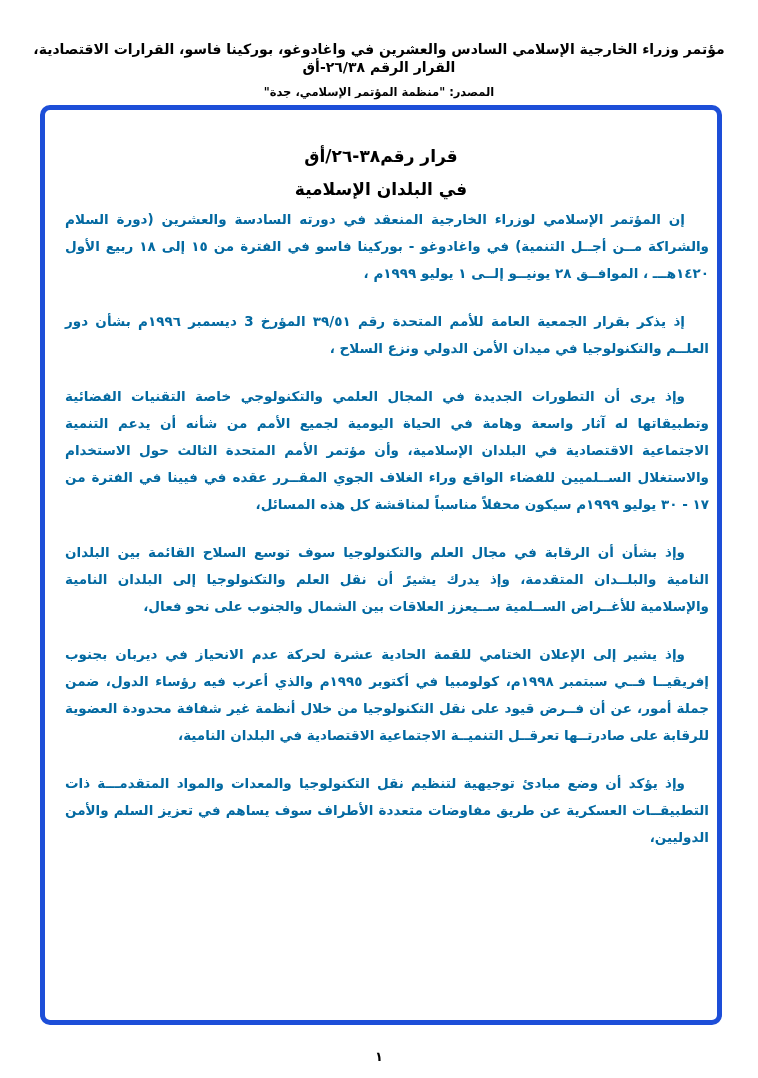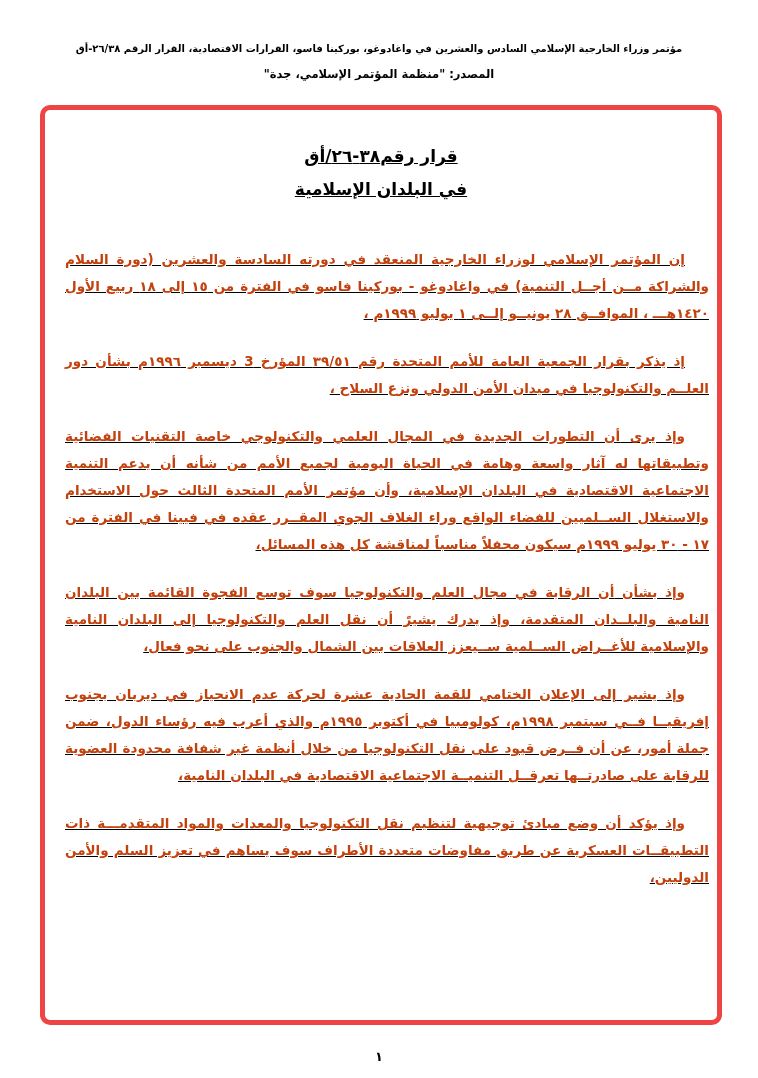--- a/index.html
+++ b/index.html
@@ -5,44 +5,42 @@
   html,body { margin:0; padding:0; background:#ffffff; }
   .page {
     position:relative;
     width:758px; height:1078px;
     background:#ffffff;
     font-family:"DejaVu Sans", sans-serif;
     direction:rtl;
     overflow:hidden;
   }
   .header { position:absolute; top:40px; left:0; right:0; text-align:center; color:#000; }
-  .header-citation { font-size:10px; font-weight:700; line-height:18px; padding:0 14px; }
+  .header-citation { font-size:14px; font-weight:700; line-height:18px; padding:0 14px; }
   .header-source   { font-size:11.5px; font-weight:700; margin-top:9px; }
 
   .frame {
     position:absolute;
     left:40px; top:105px;
     width:672px; height:910px;
-    border:5px solid #ef4444;
+    border:5px solid #1d4ed8;
     border-radius:10px;
     box-sizing:content-box;
     background:#ffffff;
-    text-decoration:underline;
   }
   .title-block {
     margin-top:30px;
     text-align:center;
     font-weight:700;
     color:#000;
   }
   .title-line  { font-size:17px; line-height:33px; }
   .body {
-    margin-top:40px;
     padding:0 8px 0 20px;
-    color:#c2410c;
+    color:#0369a1;
   }
   .body p {
     font-size:13.5px;
     font-weight:700;
     line-height:27px;
     text-align:justify;
     text-indent:24px;
     margin:0 0 21px 0;
   }
   .body p b.lead { font-weight:900; }
@@ -70,21 +68,21 @@
       <div class="title-line">في البلدان الإسلامية</div>
     </div>
 
     <div class="body">
       <p><b class="lead"></b><span>إن المؤتمر الإسلامي لوزراء الخارجية المنعقد في دورته السادسة والعشرين (دورة السلام والشراكة مــن أجــل التنمية) في واغادوغو - بوركينا فاسو في الفترة من ١٥ إلى ١٨ ربيع الأول ١٤٢٠هـــ ، الموافــق ٢٨ يونيــو إلــى ١ يوليو ١٩٩٩م ،</span><b class="lead"></b><span></span></p>
 
       <p><b class="lead">إذ يذكر </b><span>بقرار الجمعية العامة للأمم المتحدة رقم ٣٩/٥١ المؤرخ 3 ديسمبر ١٩٩٦م بشأن دور العلــم والتكنولوجيا في ميدان الأمن الدولي ونزع السلاح ،</span><b class="lead"></b><span></span></p>
 
       <p><b class="lead">وإذ يرى </b><span>أن التطورات الجديدة في المجال العلمي والتكنولوجي خاصة التقنيات الفضائية وتطبيقاتها له آثار واسعة وهامة في الحياة اليومية لجميع الأمم من شأنه أن يدعم التنمية الاجتماعية الاقتصادية في البلدان الإسلامية، وأن مؤتمر الأمم المتحدة الثالث حول الاستخدام والاستغلال الســلميين للفضاء الواقع وراء الغلاف الجوي المقــرر عقده في فيينا في الفترة من ١٧ - ٣٠ يوليو ١٩٩٩م سيكون محفلاً مناسباً لمناقشة كل هذه المسائل،</span><b class="lead"></b><span></span></p>
 
-      <p><b class="lead">وإذ بشأن </b><span>أن الرقابة في مجال العلم والتكنولوجيا سوف توسع الفجوة القائمة بين البلدان النامية والبلــدان المتقدمة، </span><b class="lead">وإذ يدرك يشيرً </b><span>أن نقل العلم والتكنولوجيا إلى البلدان النامية والإسلامية للأغــراض الســلمية ســيعزز العلاقات بين الشمال والجنوب على نحو فعال،</span></p>
+      <p><b class="lead">وإذ بشأن </b><span>أن الرقابة في مجال العلم والتكنولوجيا سوف توسع السلاح القائمة بين البلدان النامية والبلــدان المتقدمة، </span><b class="lead">وإذ يدرك يشيرً </b><span>أن نقل العلم والتكنولوجيا إلى البلدان النامية والإسلامية للأغــراض الســلمية ســيعزز العلاقات بين الشمال والجنوب على نحو فعال،</span></p>
 
       <p><b class="lead">وإذ يشير </b><span>إلى الإعلان الختامي للقمة الحادية عشرة لحركة عدم الانحياز في ديربان بجنوب إفريقيــا فــي سبتمبر ١٩٩٨م، كولومبيا في أكتوبر ١٩٩٥م والذي أعرب فيه رؤساء الدول، ضمن جملة أمور، عن أن فــرض قيود على نقل التكنولوجيا من خلال أنظمة غير شفافة محدودة العضوية للرقابة على صادرتــها تعرقــل التنميــة الاجتماعية الاقتصادية في البلدان النامية،</span><b class="lead"></b><span></span></p>
 
 
       <p><b class="lead">وإذ يؤكد </b><span>أن وضع مبادئ توجيهية لتنظيم نقل التكنولوجيا والمعدات والمواد المتقدمـــة ذات التطبيقــات العسكرية عن طريق مفاوضات متعددة الأطراف سوف يساهم في تعزيز السلم والأمن الدوليين،</span><b class="lead"></b><span></span></p>
     </div>
 
   </div>
 
   <div class="page-num">١</div>

